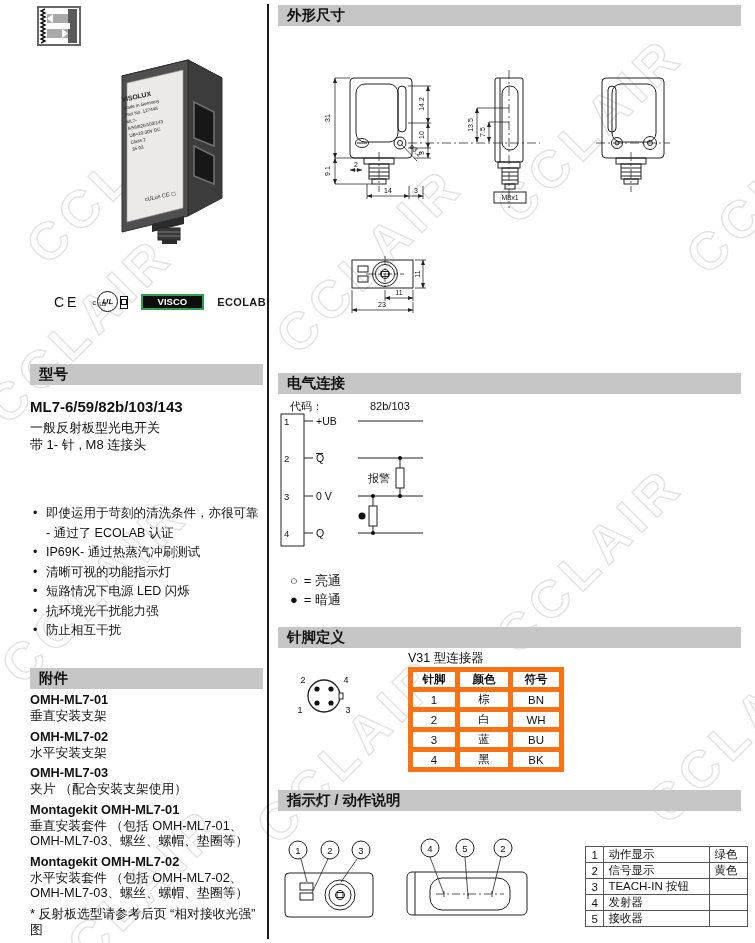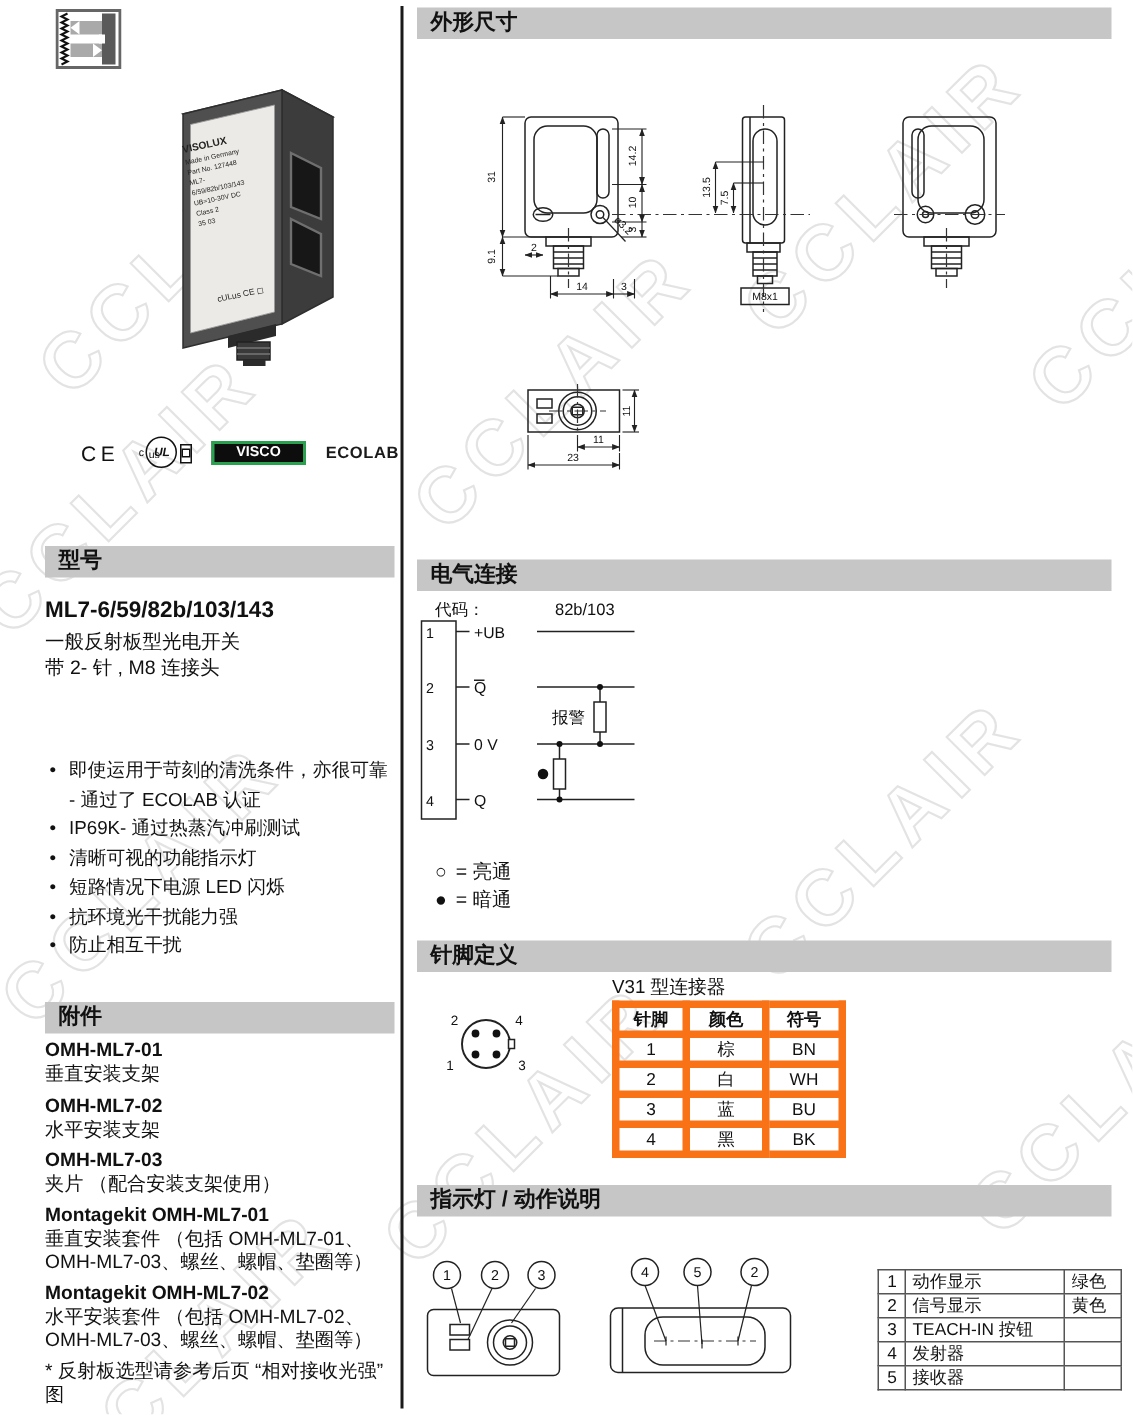--- a/index.html
+++ b/index.html
@@ -137,21 +137,21 @@
       <span class="sq-outer">
           <span class="sq-inner"></span>
         </span>
       <span class="visco">VISCO</span>
       <span class="ecolab">ECOLAB</span>
     </div>
 
     <div class="hdr hdr-l abs" style="top:364px">型号</div>
     <div class="abs bold" style="top:398px;left:0;font-size:15px">ML7-6/59/82b/103/143</div>
     <div class="abs t13" style="top:420px;left:0">一般反射板型光电开关</div>
-    <div class="abs t13" style="top:437px;left:0">带 2- 针 , M8 连接头</div>
+    <div class="abs t13" style="top:437px;left:0">带 1- 针 , M8 连接头</div>
 
     <ul class="feat-list abs" style="top:504px;left:0;width:233px">
       <li>即使运用于苛刻的清洗条件，亦很可靠 - 通过了 ECOLAB 认证</li>
       <li>IP69K- 通过热蒸汽冲刷测试</li>
       <li>清晰可视的功能指示灯</li>
       <li>短路情况下电源 LED 闪烁</li>
       <li>抗环境光干扰能力强</li>
       <li>防止相互干扰</li>
     </ul>
 

